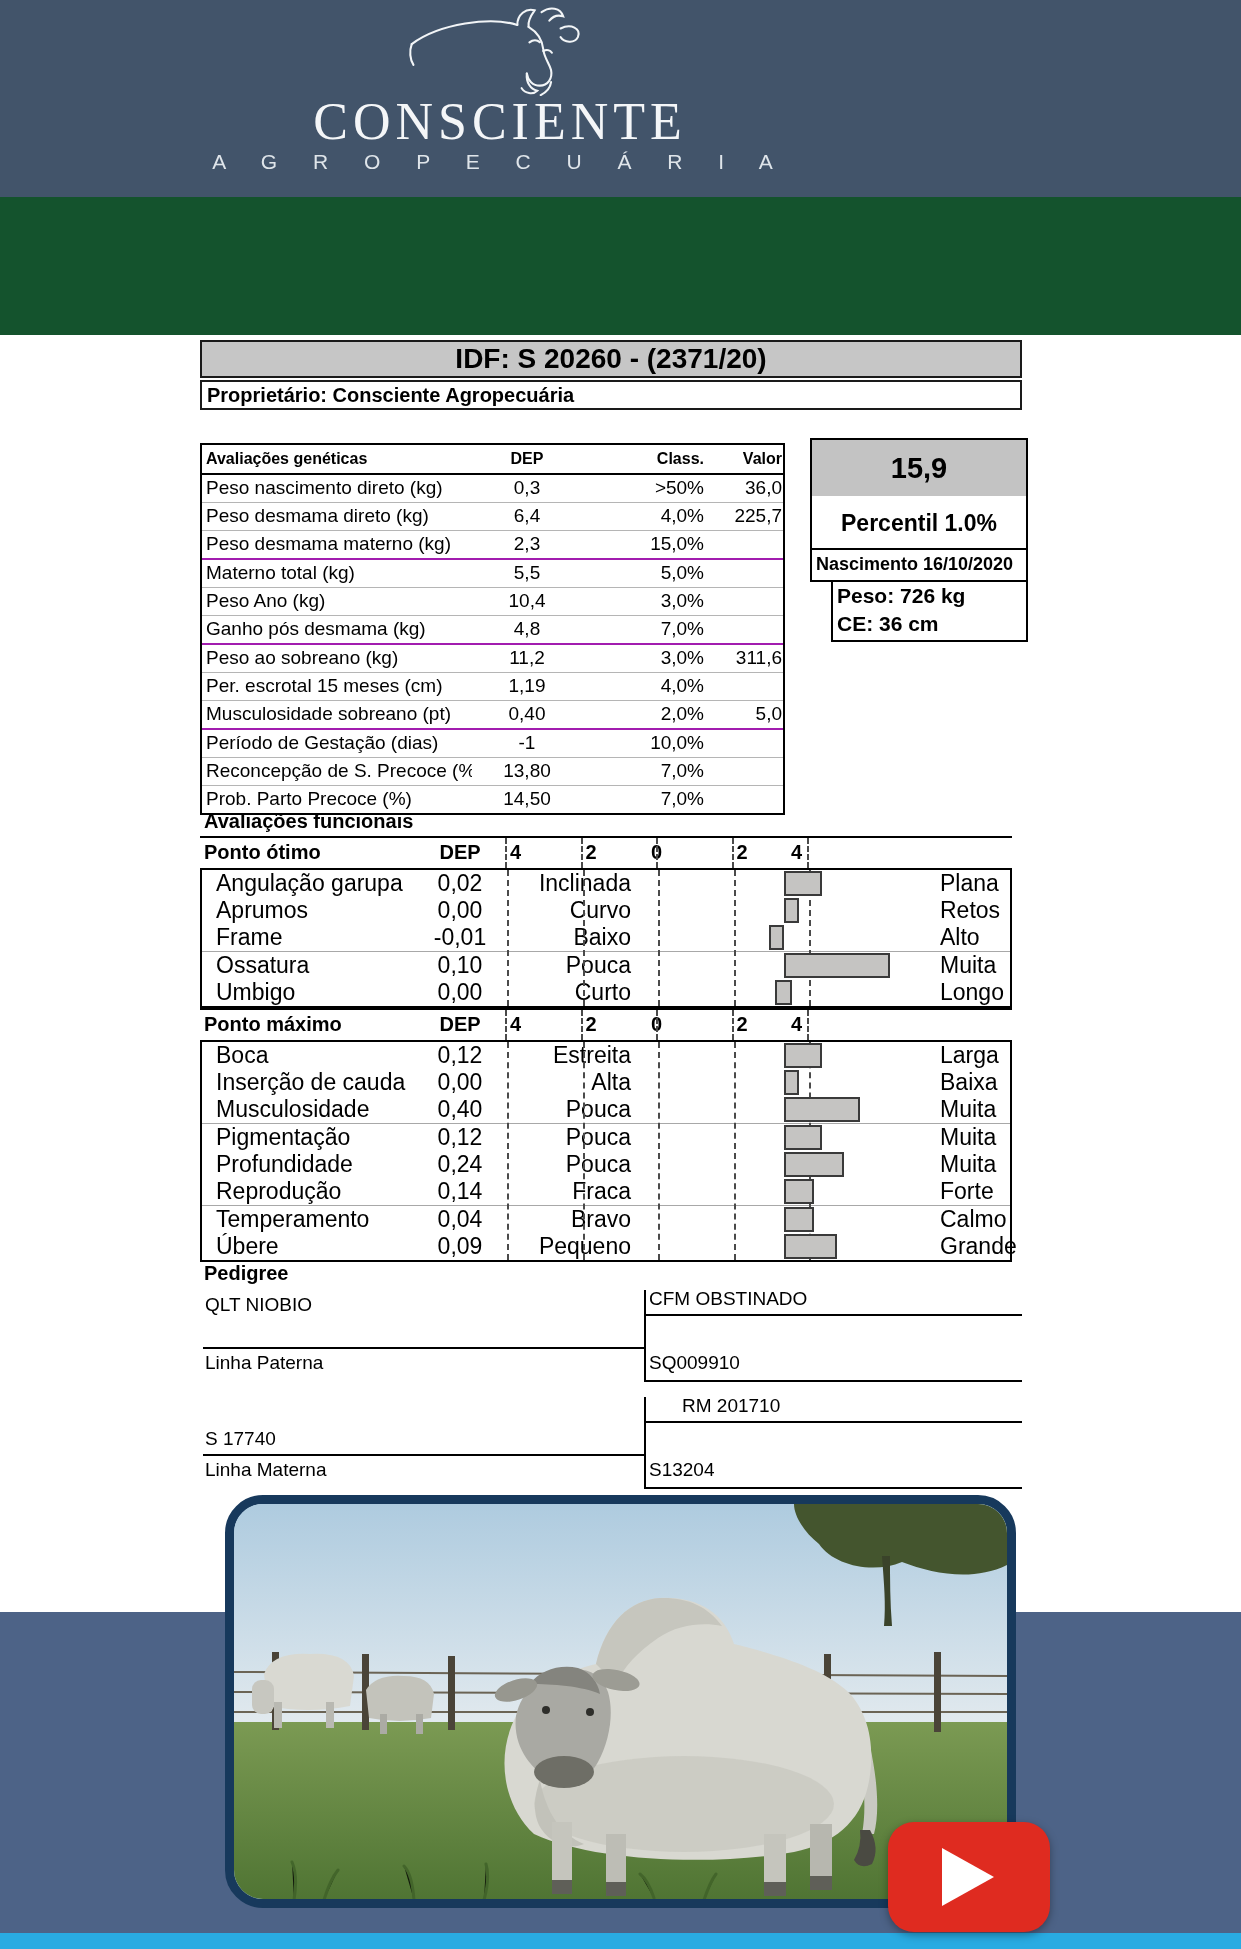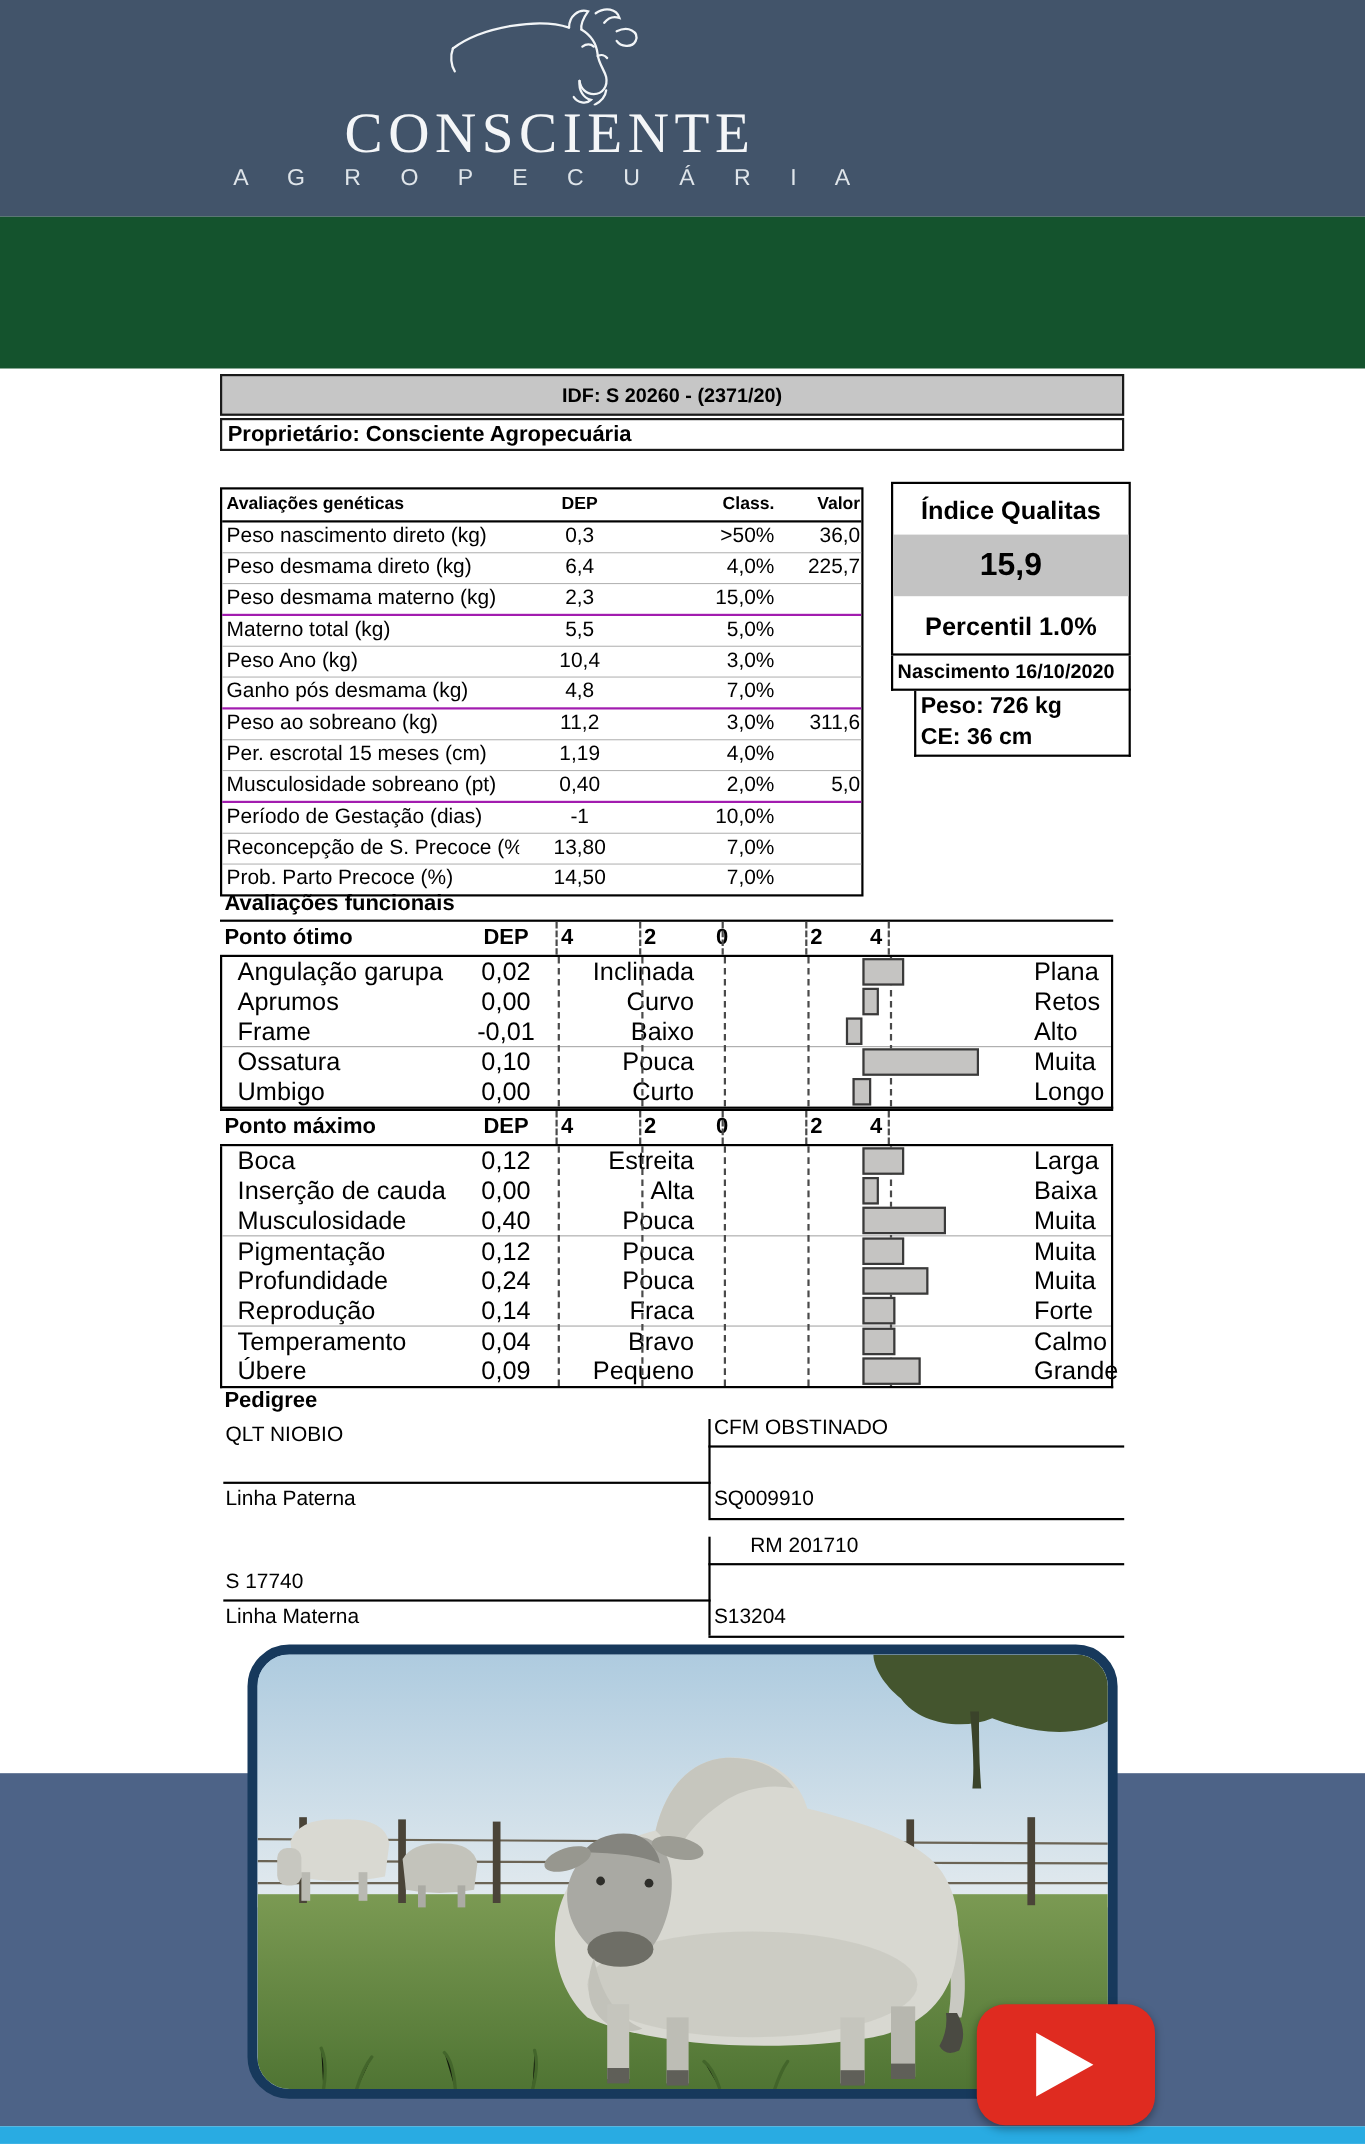--- a/index.html
+++ b/index.html
@@ -14,21 +14,21 @@
          font-family:"Liberation Serif", serif;font-size:52px;letter-spacing:5px;font-weight:400;}
   .brand-sub{position:absolute;left:0;top:150px;width:100%;color:#dfe5ea;
          font-size:21px;letter-spacing:15px;font-weight:400;}
   .lot-band{position:absolute;left:0;top:197px;width:1241px;height:138px;background:#14532d;}
   .lot-num{position:absolute;left:160px;top:190px;width:680px;text-align:center;
            font-size:125px;font-weight:700;color:#fff;line-height:138px;}
 
   
   .idf-bar{position:absolute;left:200px;top:340px;width:822px;height:38px;background:#c6c6c6;
            border:2px solid #1a1a1a;box-sizing:border-box;text-align:center;
-           font-size:18px;font-weight:700;line-height:34px;}
+           font-size:28px;font-weight:700;line-height:34px;}
   .owner-bar{position:absolute;left:200px;top:380px;width:822px;height:30px;background:#fff;
            border:2px solid #1a1a1a;box-sizing:border-box;font-size:20px;font-weight:700;
            line-height:26px;padding-left:5px;}
 
   
   .gen{position:absolute;left:200px;top:443px;width:585px;border:2px solid #000;box-sizing:border-box;}
   .g-head{display:grid;grid-template-columns:270px 110px 130px 73px;height:28px;
           border-bottom:2px solid #000;font-weight:700;font-size:16px;line-height:27px;}
   .g-row{display:grid;grid-template-columns:270px 110px 130px 73px;height:27px;
          font-size:19px;line-height:26px;}
@@ -198,21 +198,20 @@
           <span class="c-label">Prob. Parto Precoce (%)</span>
           <span class="c-dep">14,50</span>
           <span class="c-class">7,0%</span>
           <span class="c-valor"></span>
         </div>
       </div>
   </div>
 
   <div class="qual">
     <div class="q-main">
-      <div class="q-title">Índice Qualitas</div>
       <div class="q-value">15,9</div>
       <div class="q-perc">Percentil 1.0%</div>
     </div>
     <div class="q-birth">Nascimento 16/10/2020</div>
     <div class="q-body">
       <div>Peso: 726 kg</div>
       <div>CE: 36 cm</div>
     </div>
   </div>
 

